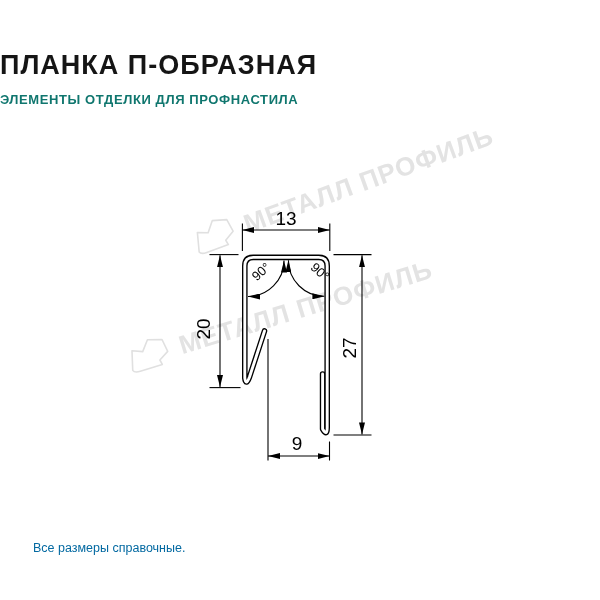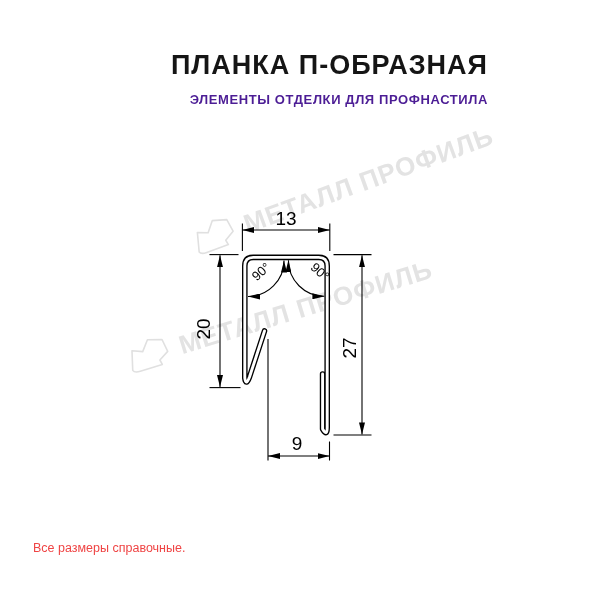--- a/index.html
+++ b/index.html
@@ -2,28 +2,28 @@
 <html><head>
 <meta charset="utf-8">
 <style>
   html,body{margin:0;padding:0;}
   body{
     width:600px;height:600px;position:relative;overflow:hidden;
     background:#ffffff;
     font-family:"Liberation Sans","DejaVu Sans",sans-serif;
   }
   
-  .header{position:absolute;top:52px;left:0;width:488px;text-align:right;}
+  .header{position:absolute;top:52px;left:0;width:488px;text-align:left;}
   .title{
     font-size:27px;line-height:27px;font-weight:bold;
     letter-spacing:1px;color:#151515;
   }
   .subtitle{
     margin-top:13px;font-size:13px;font-weight:bold;
-    letter-spacing:0.6px;color:#4c1d95;margin-left:20px;
+    letter-spacing:0.6px;color:#0f766e;
   }
   
   .wm{
     position:absolute;display:flex;align-items:center;gap:9px;
     pointer-events:none;white-space:nowrap;
   }
   .wm-text{
     font-size:26px;font-weight:bold;letter-spacing:1px;color:#e3e3e3;
   }
   .wm1{left:192px;top:226px;transform:rotate(-20deg);transform-origin:left center;}
@@ -33,21 +33,21 @@
   .drawing{position:absolute;left:0;top:0;width:600px;height:600px;}
   .dim-text{
     font-family:"Liberation Sans","DejaVu Sans",sans-serif;
     font-size:19px;fill:#000;
   }
   .ang-text{
     font-family:"Liberation Sans","DejaVu Sans",sans-serif;
     font-size:13px;fill:#000;
   }
   
-  .footer{position:absolute;left:33px;top:541px;color:#ef4444;}
+  .footer{position:absolute;left:33px;top:541px;color:#0369a1;}
   .footer div{font-size:12.5px;line-height:15px;}
 </style>
 </head>
 <body>
 
 <div class="wm wm1">
   <svg class="cloud" viewBox="0 0 47 36">
     <path d="M4 28 L9 9 L19 13 L27 3 L41 7 L43 20 L33 26 L34 31 L11 31 Q5 31 4 28 Z" fill="none" stroke="#e0e0e0" stroke-width="1.6" stroke-linejoin="round"></path>
   </svg>
   <span class="wm-text">МЕТАЛЛ ПРОФИЛЬ</span>

